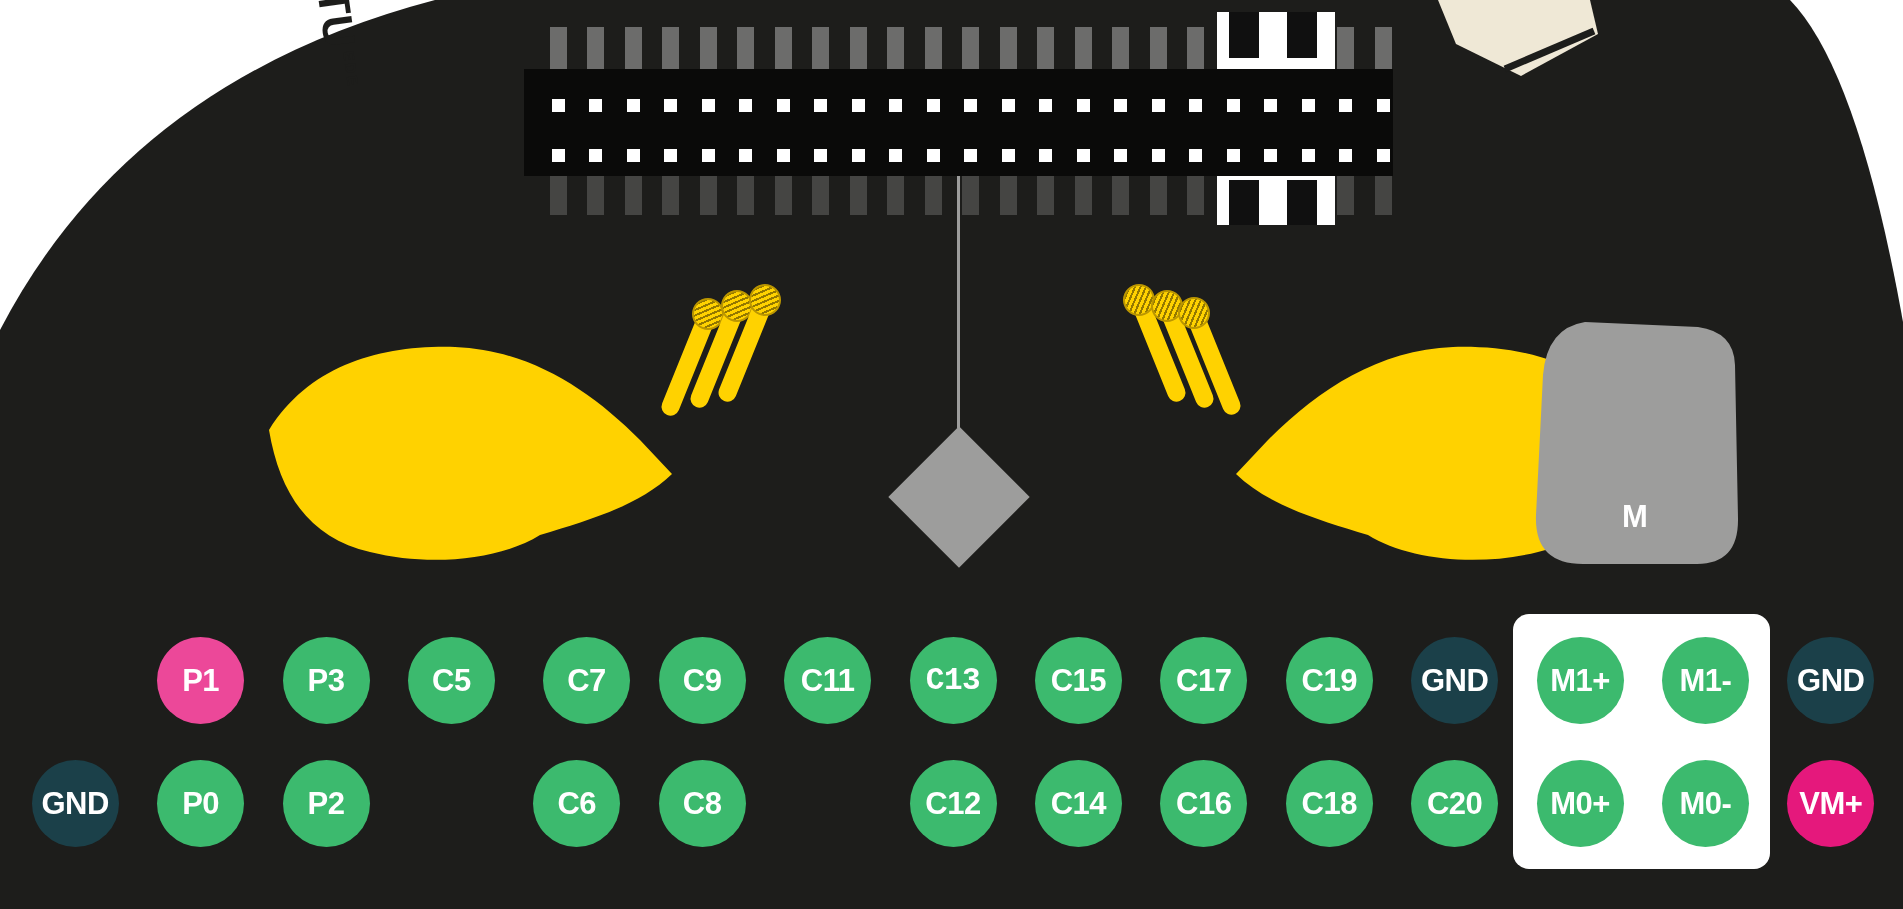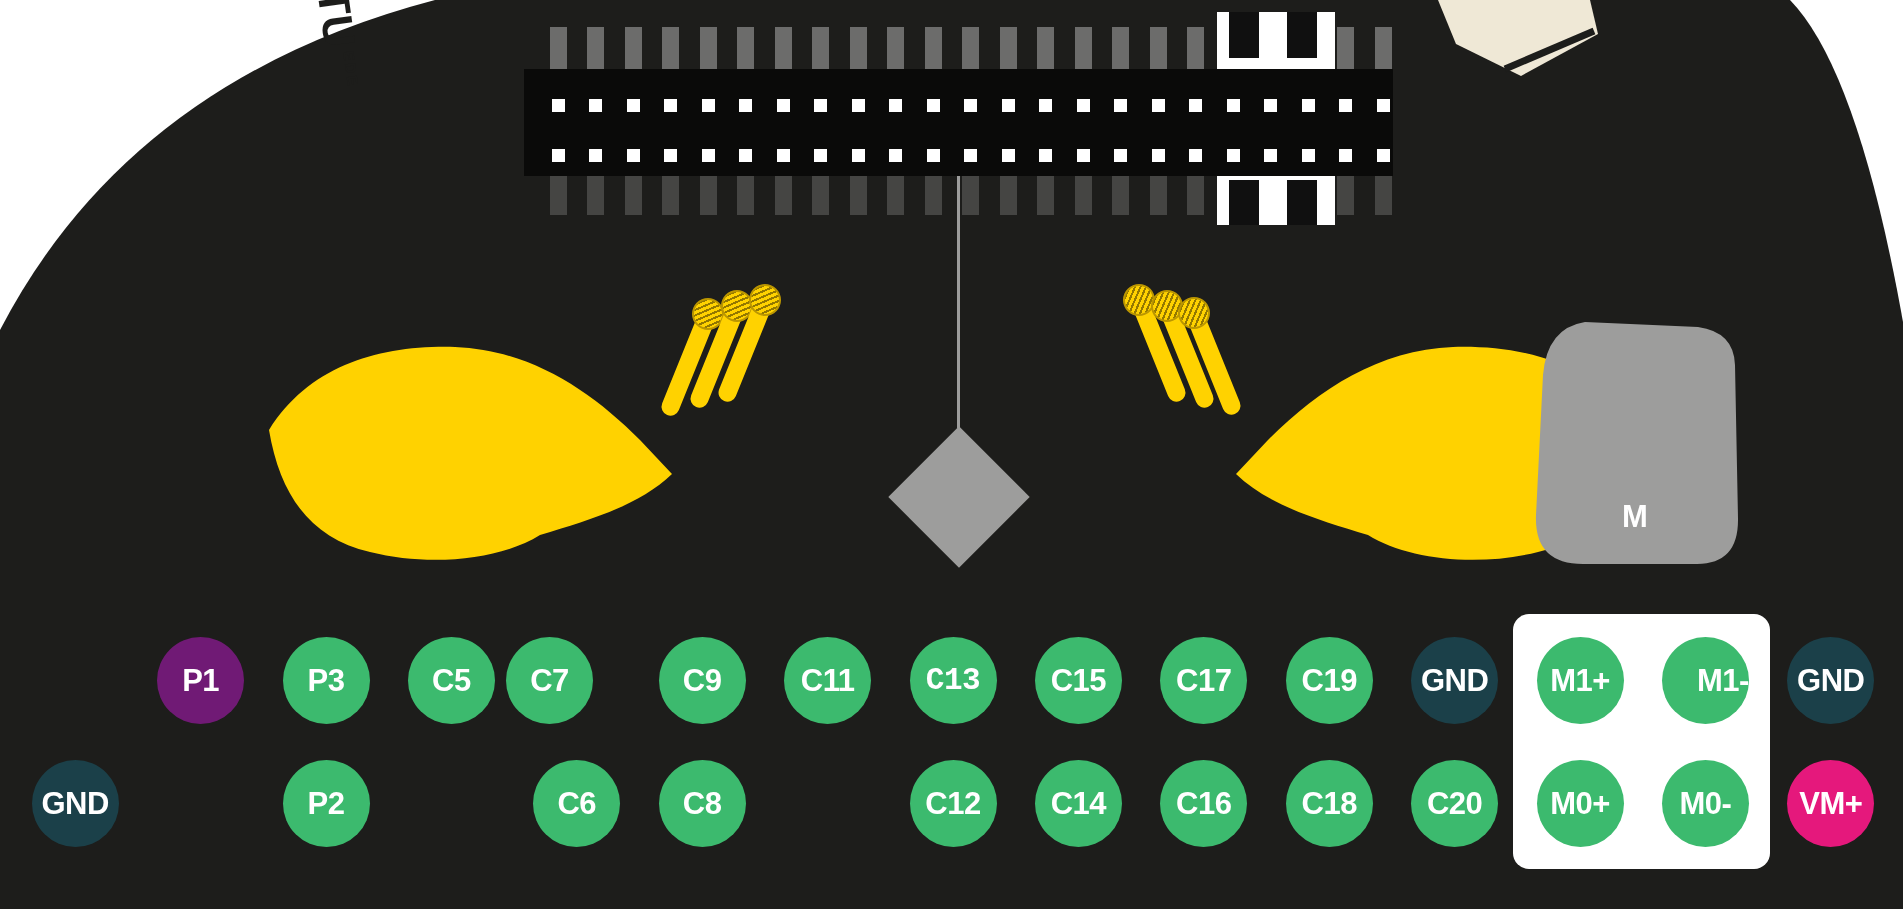--- a/index.html
+++ b/index.html
@@ -212,37 +212,38 @@
     </div>
   <div class="screw screw-r" style="left:1185px;top:304px;">
       <div class="head"></div>
     </div>
 
   <div class="m-label">M</div>
 
   <div class="motor-panel"></div>
 
   <div class="pin-row row-top">
-      <div class="pin" style="left: 157.1px; background: #701a75;">P1</div>
+      <div class="pin" style="left: 157.1px; background: #ec4899;">P1</div>
       <div class="pin" style="left: 282.5px; background: rgb(60, 186, 110);">P3</div>
       <div class="pin" style="left: 407.9px; background: rgb(60, 186, 110);">C5</div>
-      <div class="pin" style="left: 506px; background: rgb(60, 186, 110);">C7</div>
+      <div class="pin" style="left: 543px; background: rgb(60, 186, 110);">C7</div>
       <div class="pin" style="left: 658.7px; background: rgb(60, 186, 110);">C9</div>
       <div class="pin" style="left: 784.1px; background: rgb(60, 186, 110);">C11</div>
       <div class="pin" style="left: 909.5px; background: rgb(60, 186, 110); font-family: Liberation Mono, monospace;">C13</div>
       <div class="pin" style="left: 1034.9px; background: rgb(60, 186, 110);">C15</div>
       <div class="pin" style="left: 1160.3px; background: rgb(60, 186, 110);">C17</div>
       <div class="pin" style="left: 1285.7px; background: rgb(60, 186, 110);">C19</div>
       <div class="pin" style="left: 1411.1px; background: rgb(27, 64, 73);">GND</div>
       <div class="pin" style="left: 1536.5px; background: rgb(60, 186, 110);">M1+</div>
-      <div class="pin" style="left: 1661.9px; background: rgb(60, 186, 110); text-align: right;">M1-</div>
+      <div class="pin" style="left: 1661.9px; background: rgb(60, 186, 110);">M1-</div>
       <div class="pin" style="left: 1787.3px; background: rgb(27, 64, 73);">GND</div>
     </div>
   <div class="pin-row row-bottom">
       <div class="pin" style="left: 31.7px; background: rgb(27, 64, 73);">GND</div>
+      <div class="pin" style="left: 157.1px; background: rgb(60, 186, 110);">P0</div>
       <div class="pin" style="left: 282.5px; background: rgb(60, 186, 110);">P2</div>
       <div class="pin" style="left: 533.3px; background: rgb(60, 186, 110);">C6</div>
       <div class="pin" style="left: 658.7px; background: rgb(60, 186, 110);">C8</div>
       <div class="pin" style="left: 909.5px; background: rgb(60, 186, 110);">C12</div>
       <div class="pin" style="left: 1034.9px; background: rgb(60, 186, 110);">C14</div>
       <div class="pin" style="left: 1160.3px; background: rgb(60, 186, 110);">C16</div>
       <div class="pin" style="left: 1285.7px; background: rgb(60, 186, 110);">C18</div>
       <div class="pin" style="left: 1411.1px; background: rgb(60, 186, 110);">C20</div>
       <div class="pin" style="left: 1536.5px; background: rgb(60, 186, 110);">M0+</div>
       <div class="pin" style="left: 1661.9px; background: rgb(60, 186, 110);">M0-</div>

